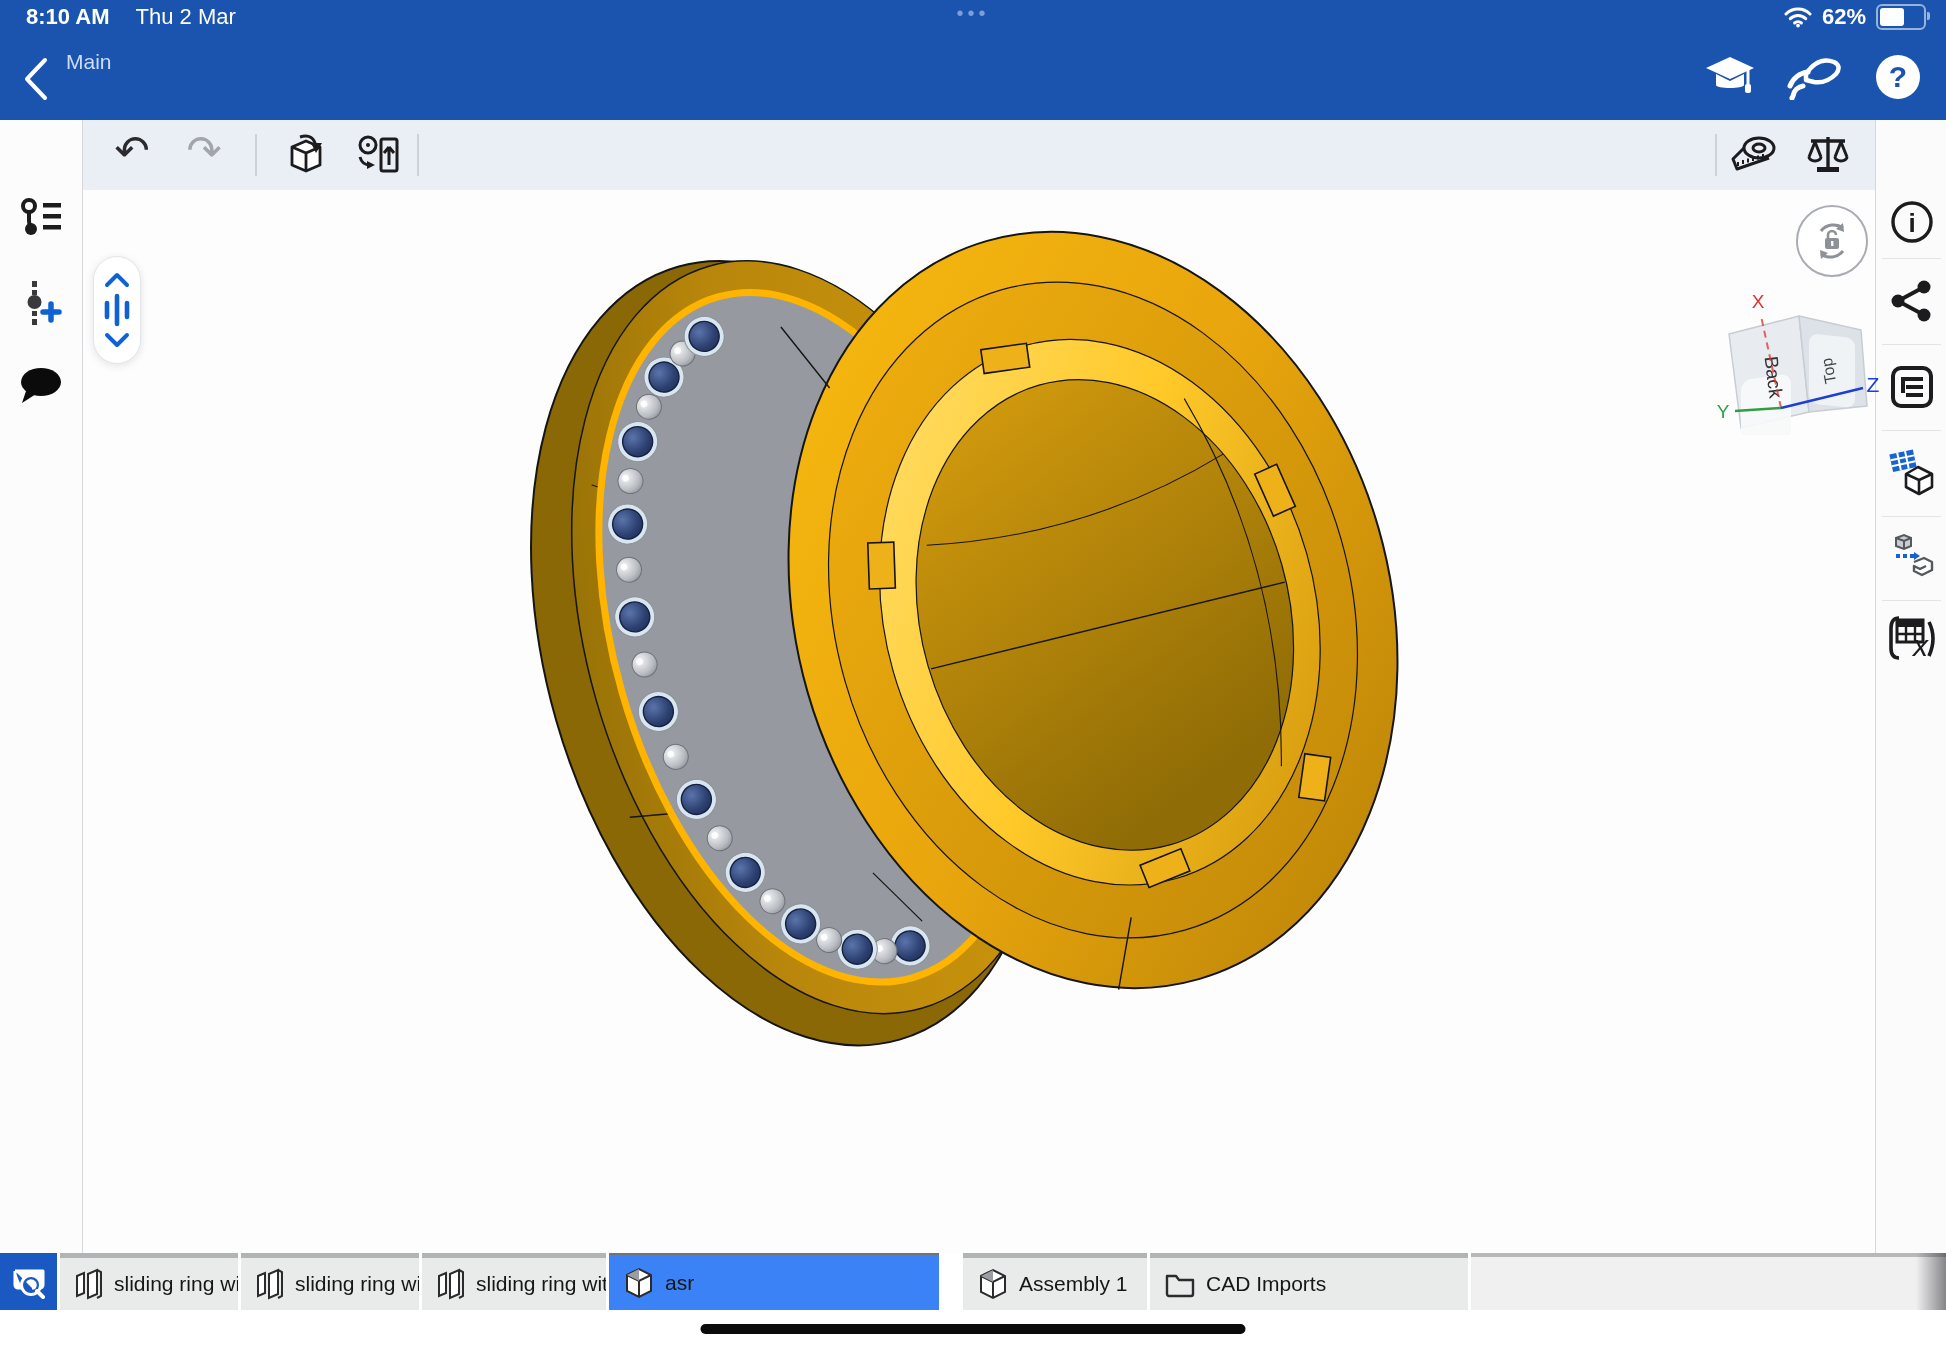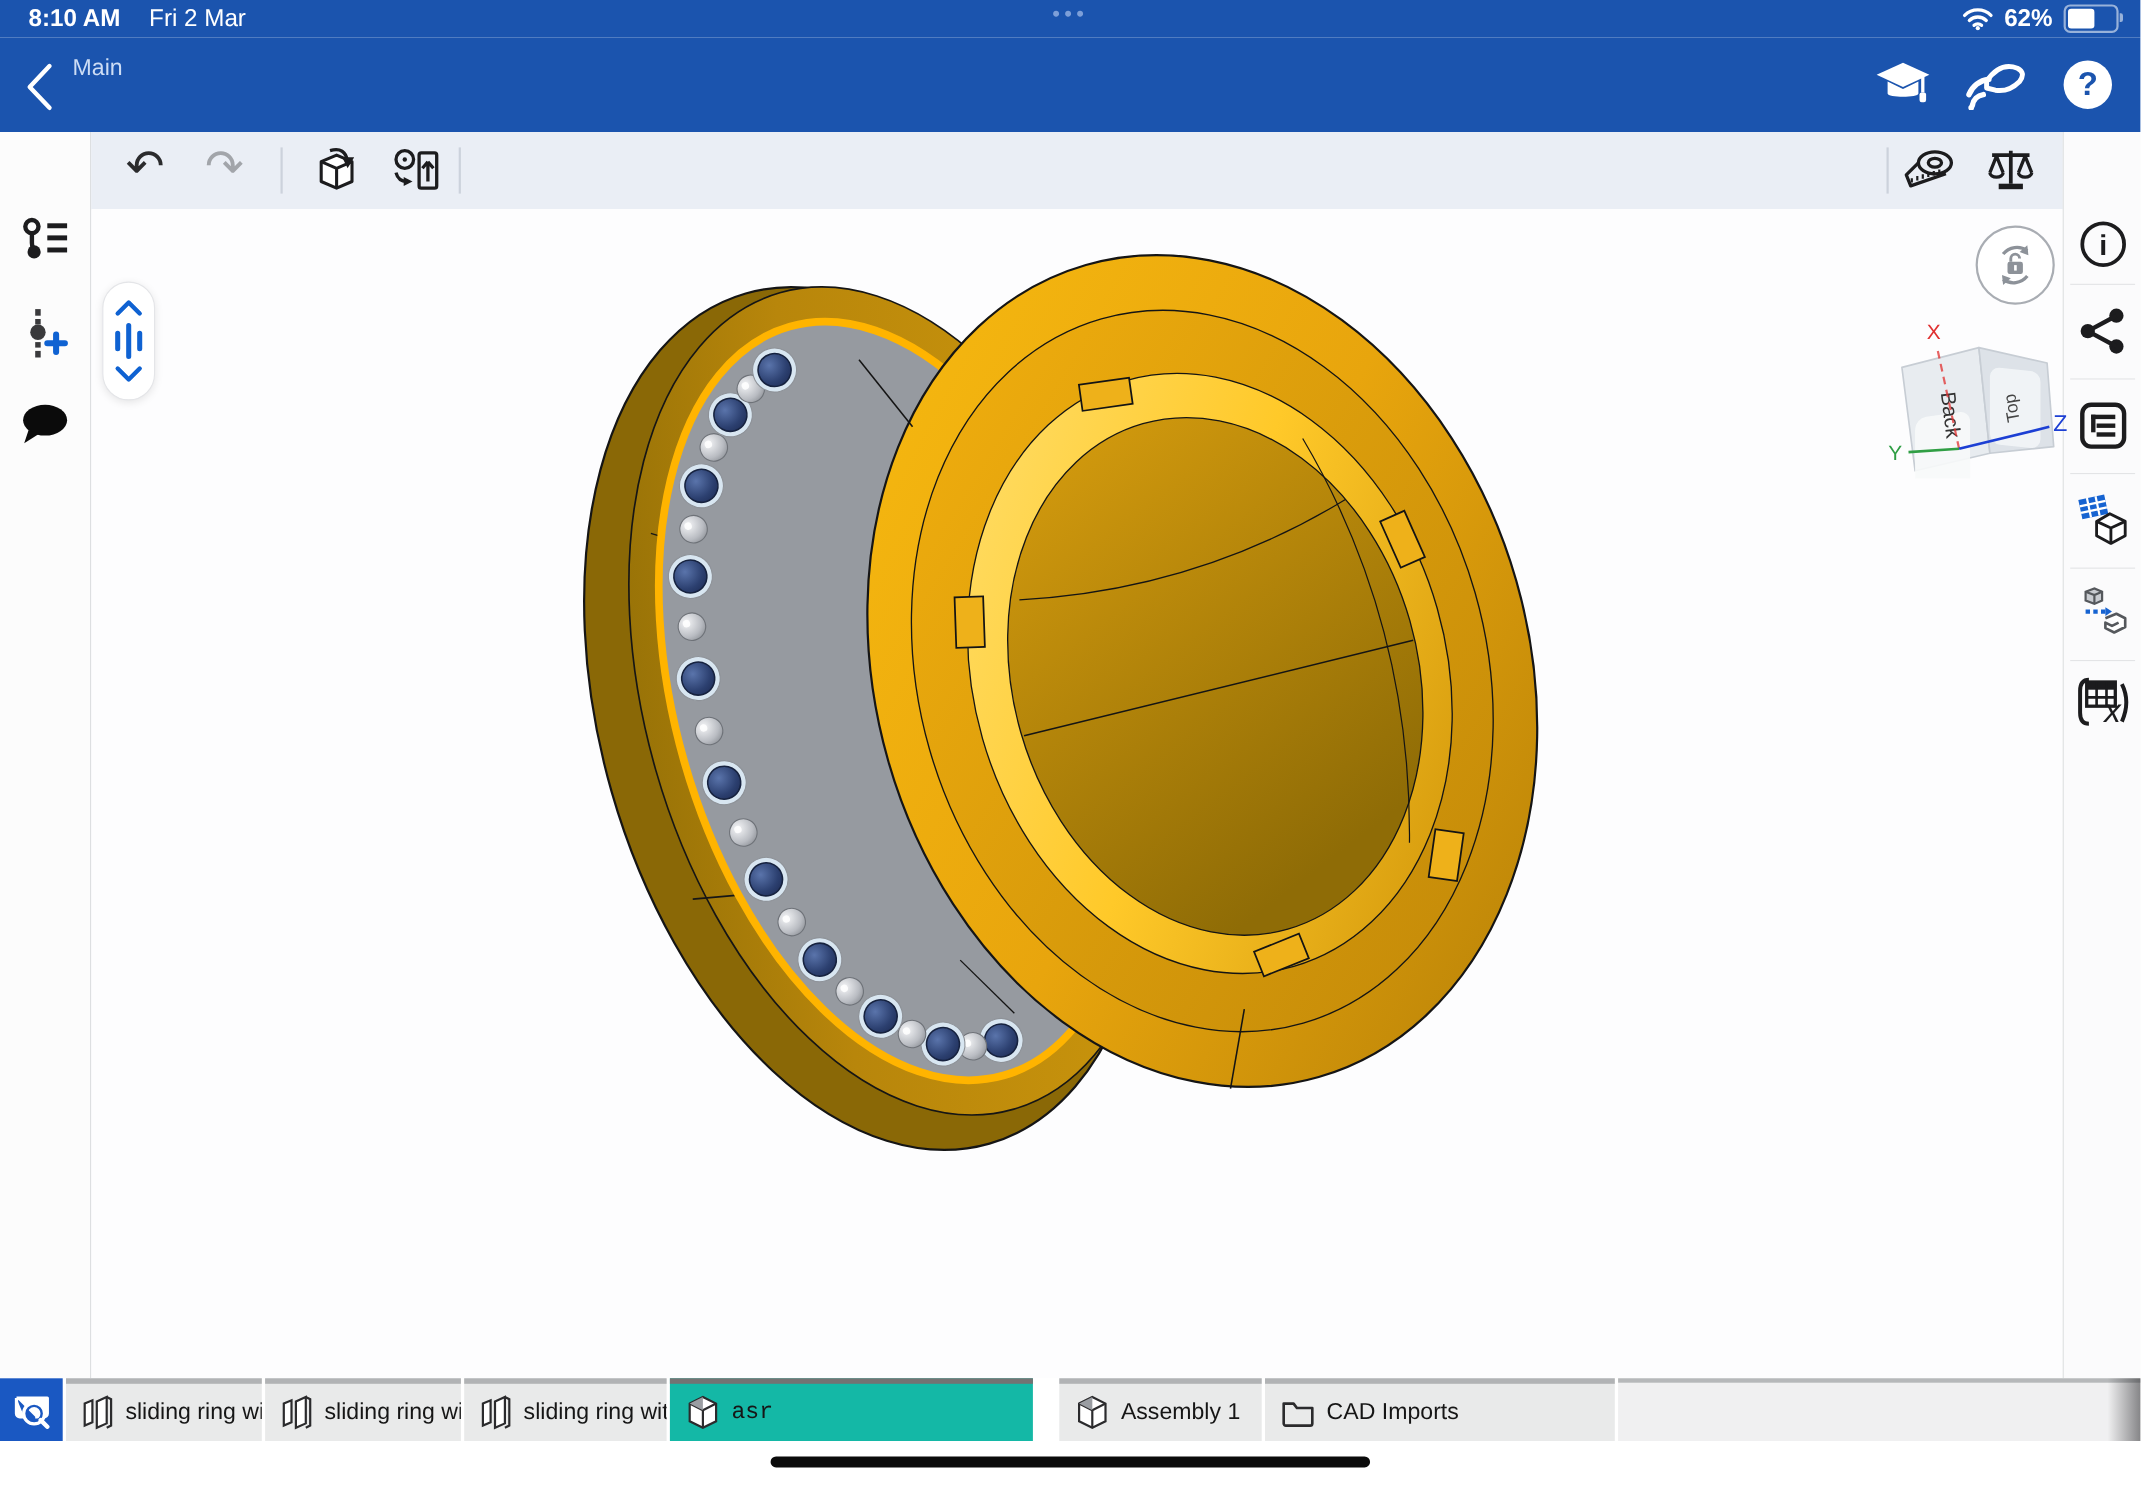--- a/index.html
+++ b/index.html
@@ -60,37 +60,37 @@
 
   
   #view-cube{position:absolute;left:1618px;top:100px;width:180px;height:145px;cursor:pointer;}
 
   
   #tabbar{left:0;top:1253px;width:1946px;height:57px;background:#fff;display:flex;align-items:stretch;}
   #search-tab-button{width:57px;flex:none;background:#1a58c2;display:flex;align-items:center;justify-content:center;cursor:pointer;}
   .tab{flex:none;display:flex;align-items:center;gap:10px;padding:0 14px;box-sizing:border-box;
        background:#e9eaea;border-top:5px solid #b1b3b5;margin-left:3px;font-size:21px;color:#161616;
        white-space:nowrap;overflow:hidden;cursor:pointer;}
-  .tab.active{background:#14b8a6;border-top:5px solid #737373;font-family:Liberation Mono, monospace;}
+  .tab.active{background:#3b82f6;border-top:2px solid #737373;}
   #tab-filler{flex:1;background:#f0f0f1;border-top:4px solid #b6b8ba;margin-left:3px;position:relative;}
   #tab-scroll-shadow{position:absolute;right:0;top:-4px;bottom:0;width:30px;
                      background:linear-gradient(to left,rgba(45,45,48,.55),rgba(45,45,48,0));}
   #home-area{left:0;top:1310px;width:1946px;height:42px;background:#fff;}
   #home-indicator{position:absolute;left:50%;top:14px;transform:translateX(-50%);width:545px;height:10px;border-radius:6px;background:#0b0b0b;}
 
   svg{display:block;}
   text{font-family:"Liberation Sans","DejaVu Sans",sans-serif;}
 </style>
 </head>
 <body>
 
 <div id="status-bar" class="abs">
   <div id="status-left">
     <span id="status-time">8:10 AM</span>
-    <span>Fri 2 Mar</span>
+    <span>Thu 2 Mar</span>
   </div>
   <span id="status-dots">•••</span>
   <div id="status-right">
     <span>
       <svg width="28" height="22" viewBox="0 0 28 22">
         <path d="M2 8 A17 17 0 0 1 26 8" stroke="#fff" stroke-width="3" fill="none" stroke-linecap="round"></path>
         <path d="M6.3 12.6 A11 11 0 0 1 21.7 12.6" stroke="#fff" stroke-width="3" fill="none" stroke-linecap="round"></path>
         <path d="M10.6 17 A5.2 5.2 0 0 1 17.4 17" stroke="#fff" stroke-width="3" fill="none" stroke-linecap="round"></path>
         <circle cx="14" cy="19.6" r="1.9" fill="#fff"></circle>
       </svg>

